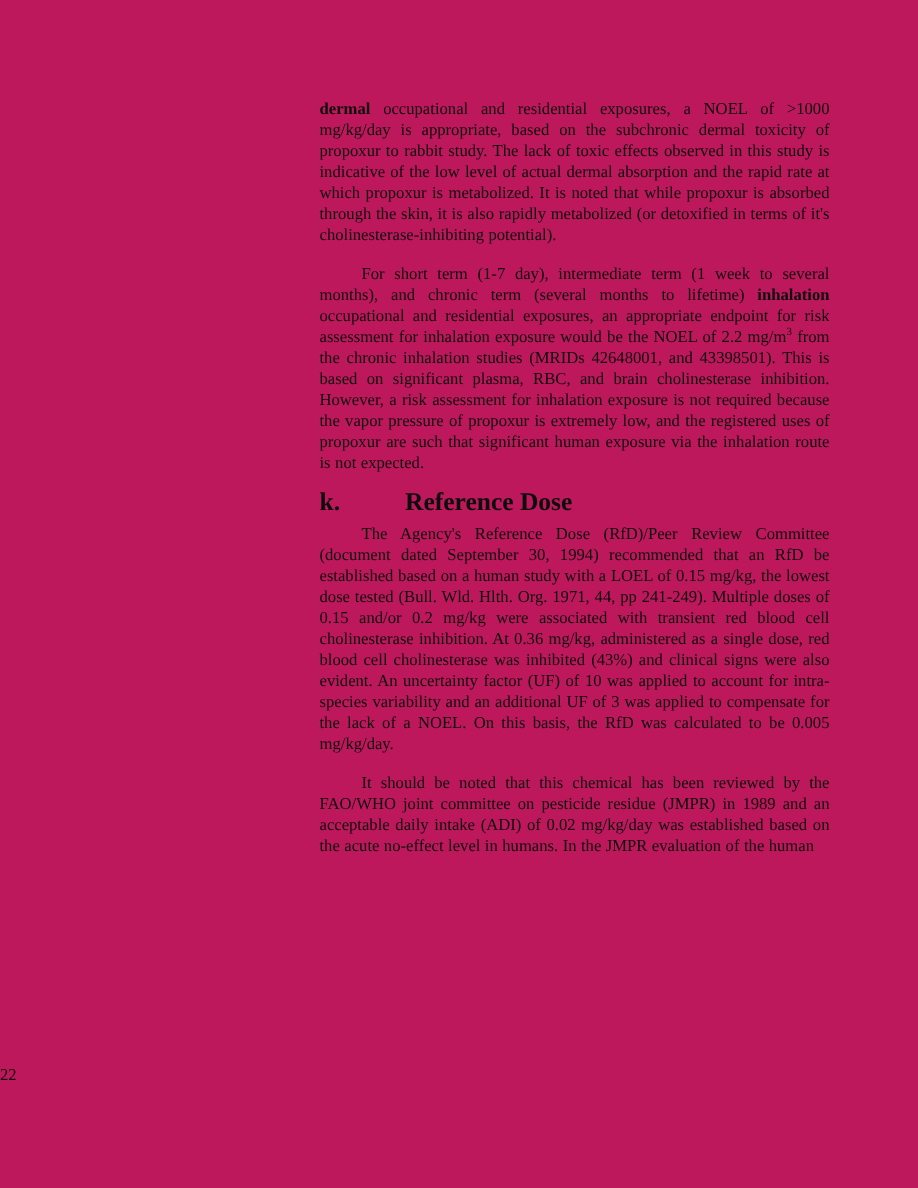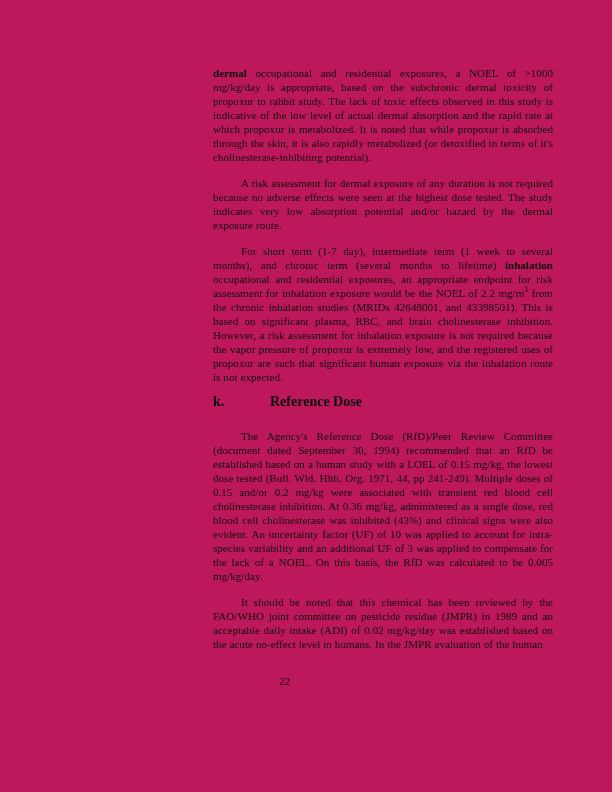--- a/index.html
+++ b/index.html
@@ -55,56 +55,54 @@
 
   sup {
     font-size: 0.66em;
     vertical-align: super;
     line-height: 0;
   }
 
   
   .section-head {
     position: relative;
-    margin: 0 0 19px 0;
-    font-size: 14px;
+    margin: 0 0 7px 0;
+    font-size: 17px;
     line-height: 14.05px;
     font-weight: bold;
     padding-left: 0;
   }
   .section-head .sec-num {
     display: inline-block;
     width: 57px;
   }
 
   .gap-before {
     margin-top: 2px;
   }
 
   #pagenum {
     position: absolute;
     left: 0;
-    top: 675px;
+    top: 711px;
     width: 569px;
-    text-align: center;
     font-size: 11.1px;
     font-family: "Liberation Serif", "DejaVu Serif", serif;
     color: #0c0c0c;
   }
 </style>
 </head>
 <body>
 
 <div id="page">
 
   <div id="textblock">
 
     <p class="para noindent"><b>dermal</b><span> occupational and residential exposures, a NOEL of &gt;1000 mg/kg/day is appropriate, based on the subchronic dermal toxicity of propoxur to rabbit study.  The lack of toxic effects observed in this study is indicative of the low level of actual dermal absorption and the rapid rate at which propoxur is metabolized.  It is noted that while propoxur is absorbed through the skin, it is also rapidly metabolized (or detoxified in terms of it's cholinesterase-inhibiting potential).</span></p>
 
-    <p class="para"><span>A risk assessment for dermal exposure of any duration is not required because no adverse effects were seen at the highest dose tested.  The study indicates very low absorption potential and/or hazard by the dermal exposure route.</span></p>
 
     <p class="para"><span>For short term (1-7 day), intermediate term (1 week to several months), and chronic term (several months to lifetime) </span><b>inhalation</b><span> occupational and residential exposures, an appropriate endpoint for risk assessment for inhalation exposure would be the NOEL of 2.2 mg/m</span><sup>3</sup><span> from the chronic inhalation studies (MRIDs 42648001, and 43398501).  This is based on significant plasma, RBC, and brain cholinesterase inhibition.  However, a risk assessment for inhalation exposure is not required because the vapor pressure of propoxur is extremely low, and the registered uses of propoxur are such that significant human exposure via the inhalation route is not expected.</span></p>
 
     <div class="section-head gap-before"><span class="sec-num">k.</span><span>Reference Dose</span></div>
 
     <p class="para"><span>The Agency's Reference Dose (RfD)/Peer Review Committee (document dated September 30, 1994) recommended that an RfD be established based on a human study with a LOEL of 0.15 mg/kg, the lowest dose tested (</span><span class="u">Bull</span><span>. </span><span class="u">Wld</span><span>. </span><span class="u">Hlth</span><span>. </span><span class="u">Org</span><span>. 1971, </span><span class="u">44</span><span>, pp 241-249).  Multiple doses of 0.15 and/or 0.2 mg/kg were associated with transient red blood cell cholinesterase inhibition.  At 0.36 mg/kg, administered as a single dose, red blood cell cholinesterase was inhibited (43%) and clinical signs were also evident.  An uncertainty factor (UF) of 10 was applied to account for intra-species variability and an additional UF of 3 was applied to compensate for the lack of a NOEL.  On this basis, the RfD was calculated to be 0.005 mg/kg/day.</span></p>
 
     <p class="para gap-before"><span>It should be noted that this chemical has been reviewed by the FAO/WHO joint committee on pesticide residue (JMPR) in 1989 and an acceptable daily intake (ADI) of 0.02 mg/kg/day was established based on the acute no-effect level in humans.  In the JMPR evaluation of the human</span></p>
 
   </div>

